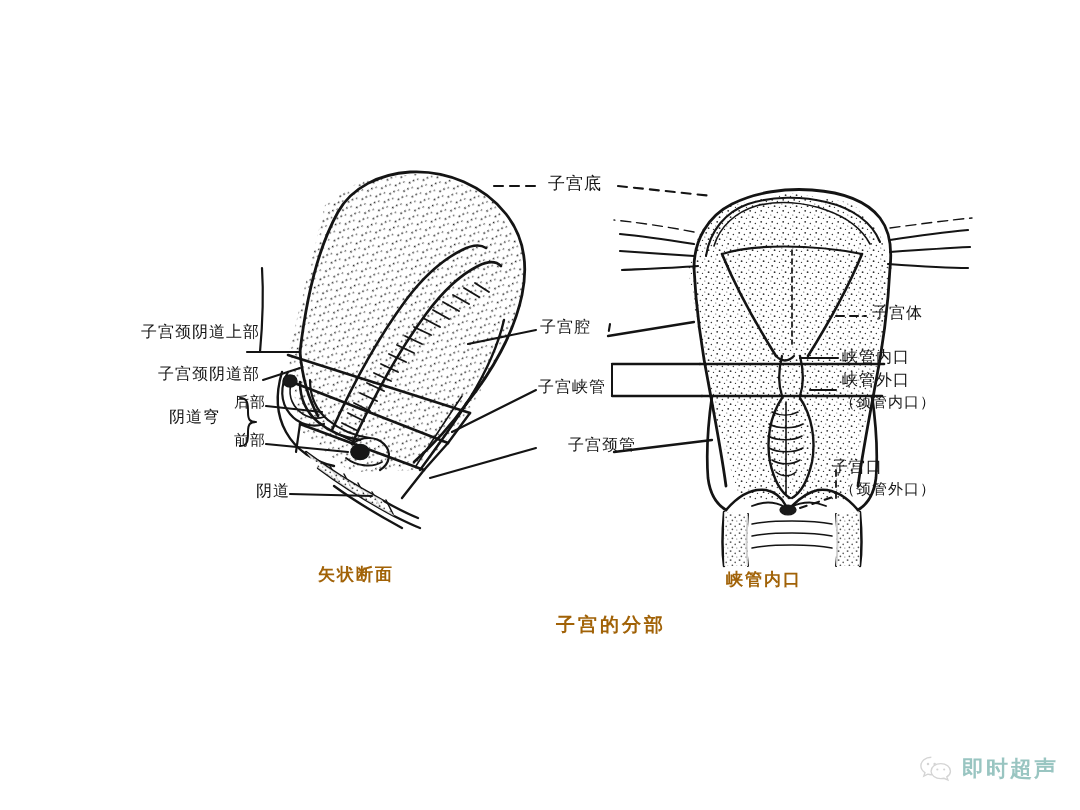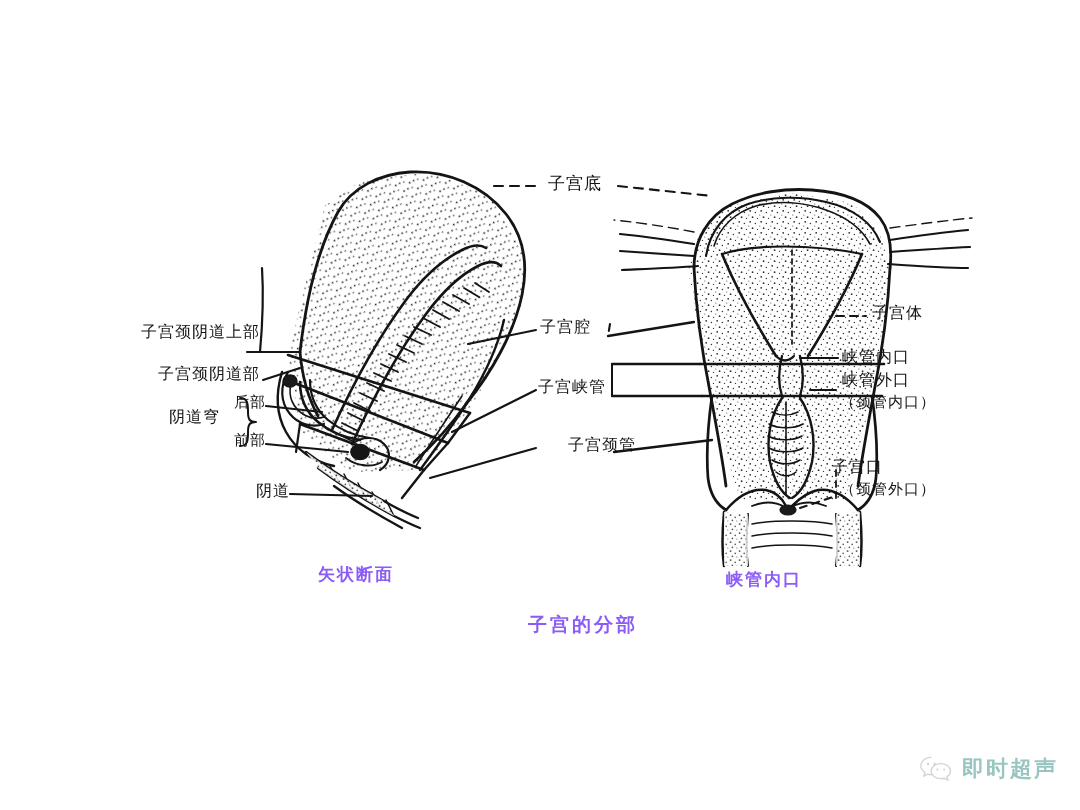--- a/index.html
+++ b/index.html
@@ -39,26 +39,26 @@
   }
   .lbl-r { text-align: right; }
   .lbl-l { text-align: left; }
   .s15 { font-size: 15px; }
   .s16 { font-size: 16px; }
   .s17 { font-size: 17px; }
   .caption {
     position: absolute;
     font-family: "DejaVu Sans", "Liberation Sans", sans-serif;
     font-weight: 700;
-    color: #8b5cf6;
+    color: #a16207;
     white-space: nowrap;
     letter-spacing: 2px;
   }
   .cap-sub { font-size: 17px; }
-  .cap-main { font-size: 19px; letter-spacing: 3px; }
+  .cap-main { font-size: 19px; letter-spacing: 3px; margin-left: 28px; }
   #watermark {
     position: absolute;
     right: 22px;
     bottom: 26px;
     display: flex;
     align-items: center;
     gap: 9px;
     opacity: 0.42;
   }
   #watermark .wm-text {

